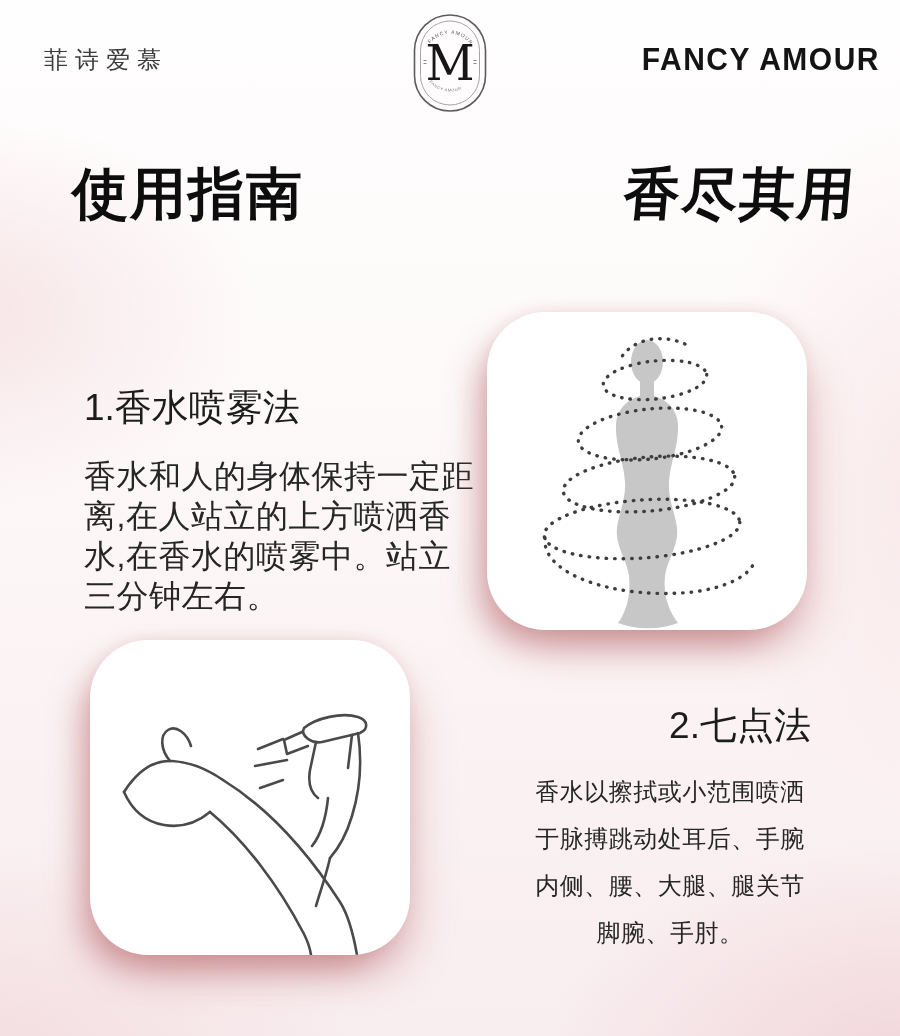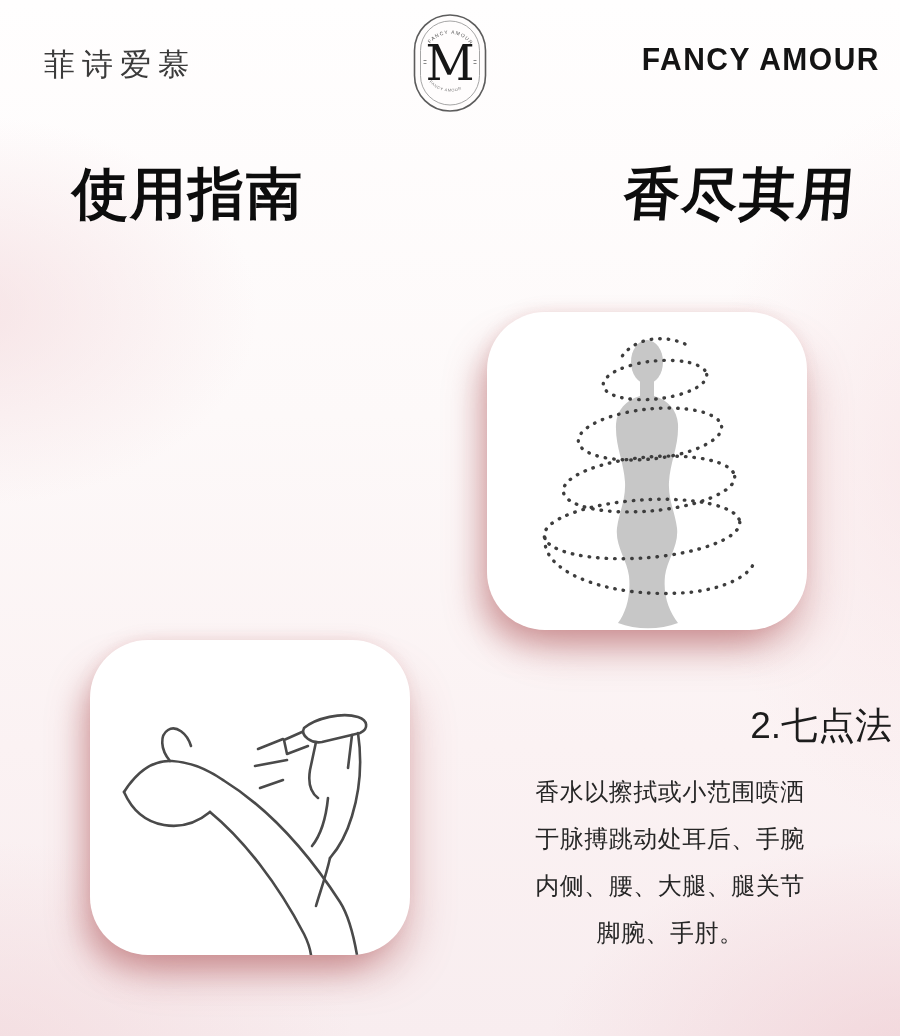--- a/index.html
+++ b/index.html
@@ -14,21 +14,21 @@
     background:
       radial-gradient(ellipse 420px 280px at -4% 30%, rgba(241,210,214,.55), transparent 70%),
       radial-gradient(ellipse 520px 320px at 102% 103%, rgba(238,201,207,.65), transparent 72%),
       radial-gradient(ellipse 520px 300px at -2% 102%, rgba(240,209,213,.55), transparent 72%),
       radial-gradient(ellipse 320px 520px at 103% 45%, rgba(245,216,220,.45), transparent 70%),
       linear-gradient(180deg,#fffefe 0%, #fdf9f9 40%, #fbf2f3 72%, #f8edef 100%);
   }
   
   .brand-cn {
     position:absolute; left:44px; top:44px;
-    font-size:31px; letter-spacing:7px; color:#3b3b3b; font-weight:500;
+    font-size:24px; letter-spacing:7px; color:#3b3b3b; font-weight:500;
   }
   .brand-en {
     position:absolute; right:20px; top:42px;
     font-size:30px; font-weight:700; letter-spacing:1.5px; color:#141414;
     transform:scaleY(1.05);
   }
   .logo { position:absolute; left:413px; top:13px; width:74px; height:100px; }
   
   .heading {
     position:absolute; top:166px;
@@ -49,21 +49,21 @@
   .card-spray     { left:90px;  top:640px; width:320px; height:315px; }
   .card svg { display:block; width:100%; height:100%; border-radius:58px; }
   
   .sec1 { position:absolute; left:84px; top:383px; width:420px; }
   .sec1 .sec-title { font-size:37px; color:#1c1c1c; }
   .sec1 .sec-body  {
     margin-top:23px; font-size:32px; line-height:40px; color:#262626;
     white-space:pre-line; letter-spacing:.5px;
   }
   .sec2 { position:absolute; left:448px; top:701px; width:444px; text-align:center; }
-  .sec2 .sec-title { font-size:37px; color:#1c1c1c; text-align:right; padding-left:140px; }
+  .sec2 .sec-title { font-size:37px; color:#1c1c1c; text-align:center; padding-left:140px; }
   .sec2 .sec-body  {
     margin-top:17px; font-size:24px; line-height:47px; color:#262626;
     white-space:pre-line; letter-spacing:.5px;
   }
 </style>
 </head>
 <body>
 
 <div class="poster">
 
@@ -87,20 +87,27 @@
       <rect x="60.5" y="50" width="3" height="1" fill="#888"></rect>
       <text x="37" y="67" text-anchor="middle" font-family="DejaVu Serif, serif" font-size="48" fill="#161616">M</text>
     </svg>
   </div>
 
   <div class="brand-en">FANCY AMOUR</div>
 
   <div class="heading heading-left">使用指南</div>
   <div class="heading heading-right">香尽其用</div>
 
+  <div class="sec1">
+    <div class="sec-title">1.香水喷雾法</div>
+    <div class="sec-body">香水和人的身体保持一定距
+离,在人站立的上方喷洒香
+水,在香水的喷雾中。站立
+三分钟左右。</div>
+  </div>
 
   <div class="card card-silhouette">
     <svg viewBox="0 0 320 318">
       <g fill="#c7c7c7">
         <ellipse cx="160" cy="50" rx="16" ry="22"></ellipse>
         <path d="M153,68 L153,84
                  C139,88 130,98 129,112
                  C128,134 137,150 138,170
                  C139,188 132,200 130,216
                  C128,234 140,248 142,264

